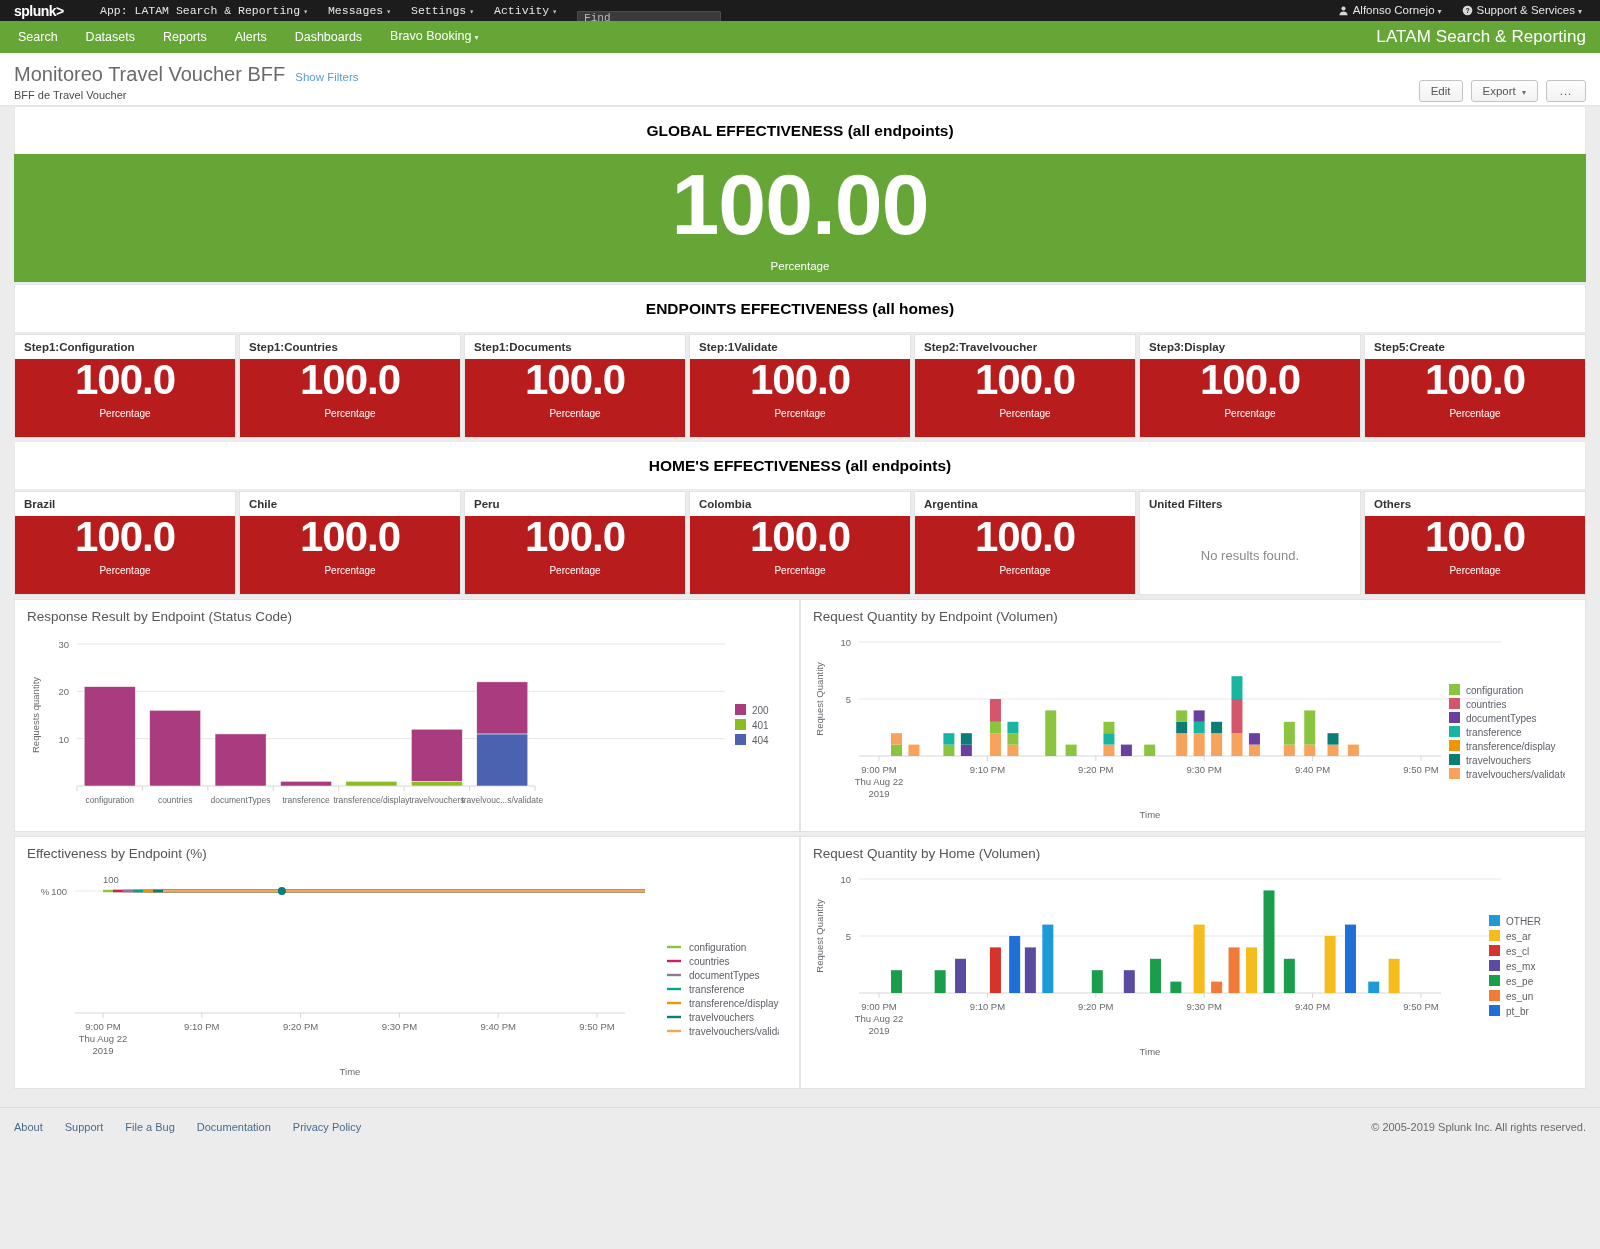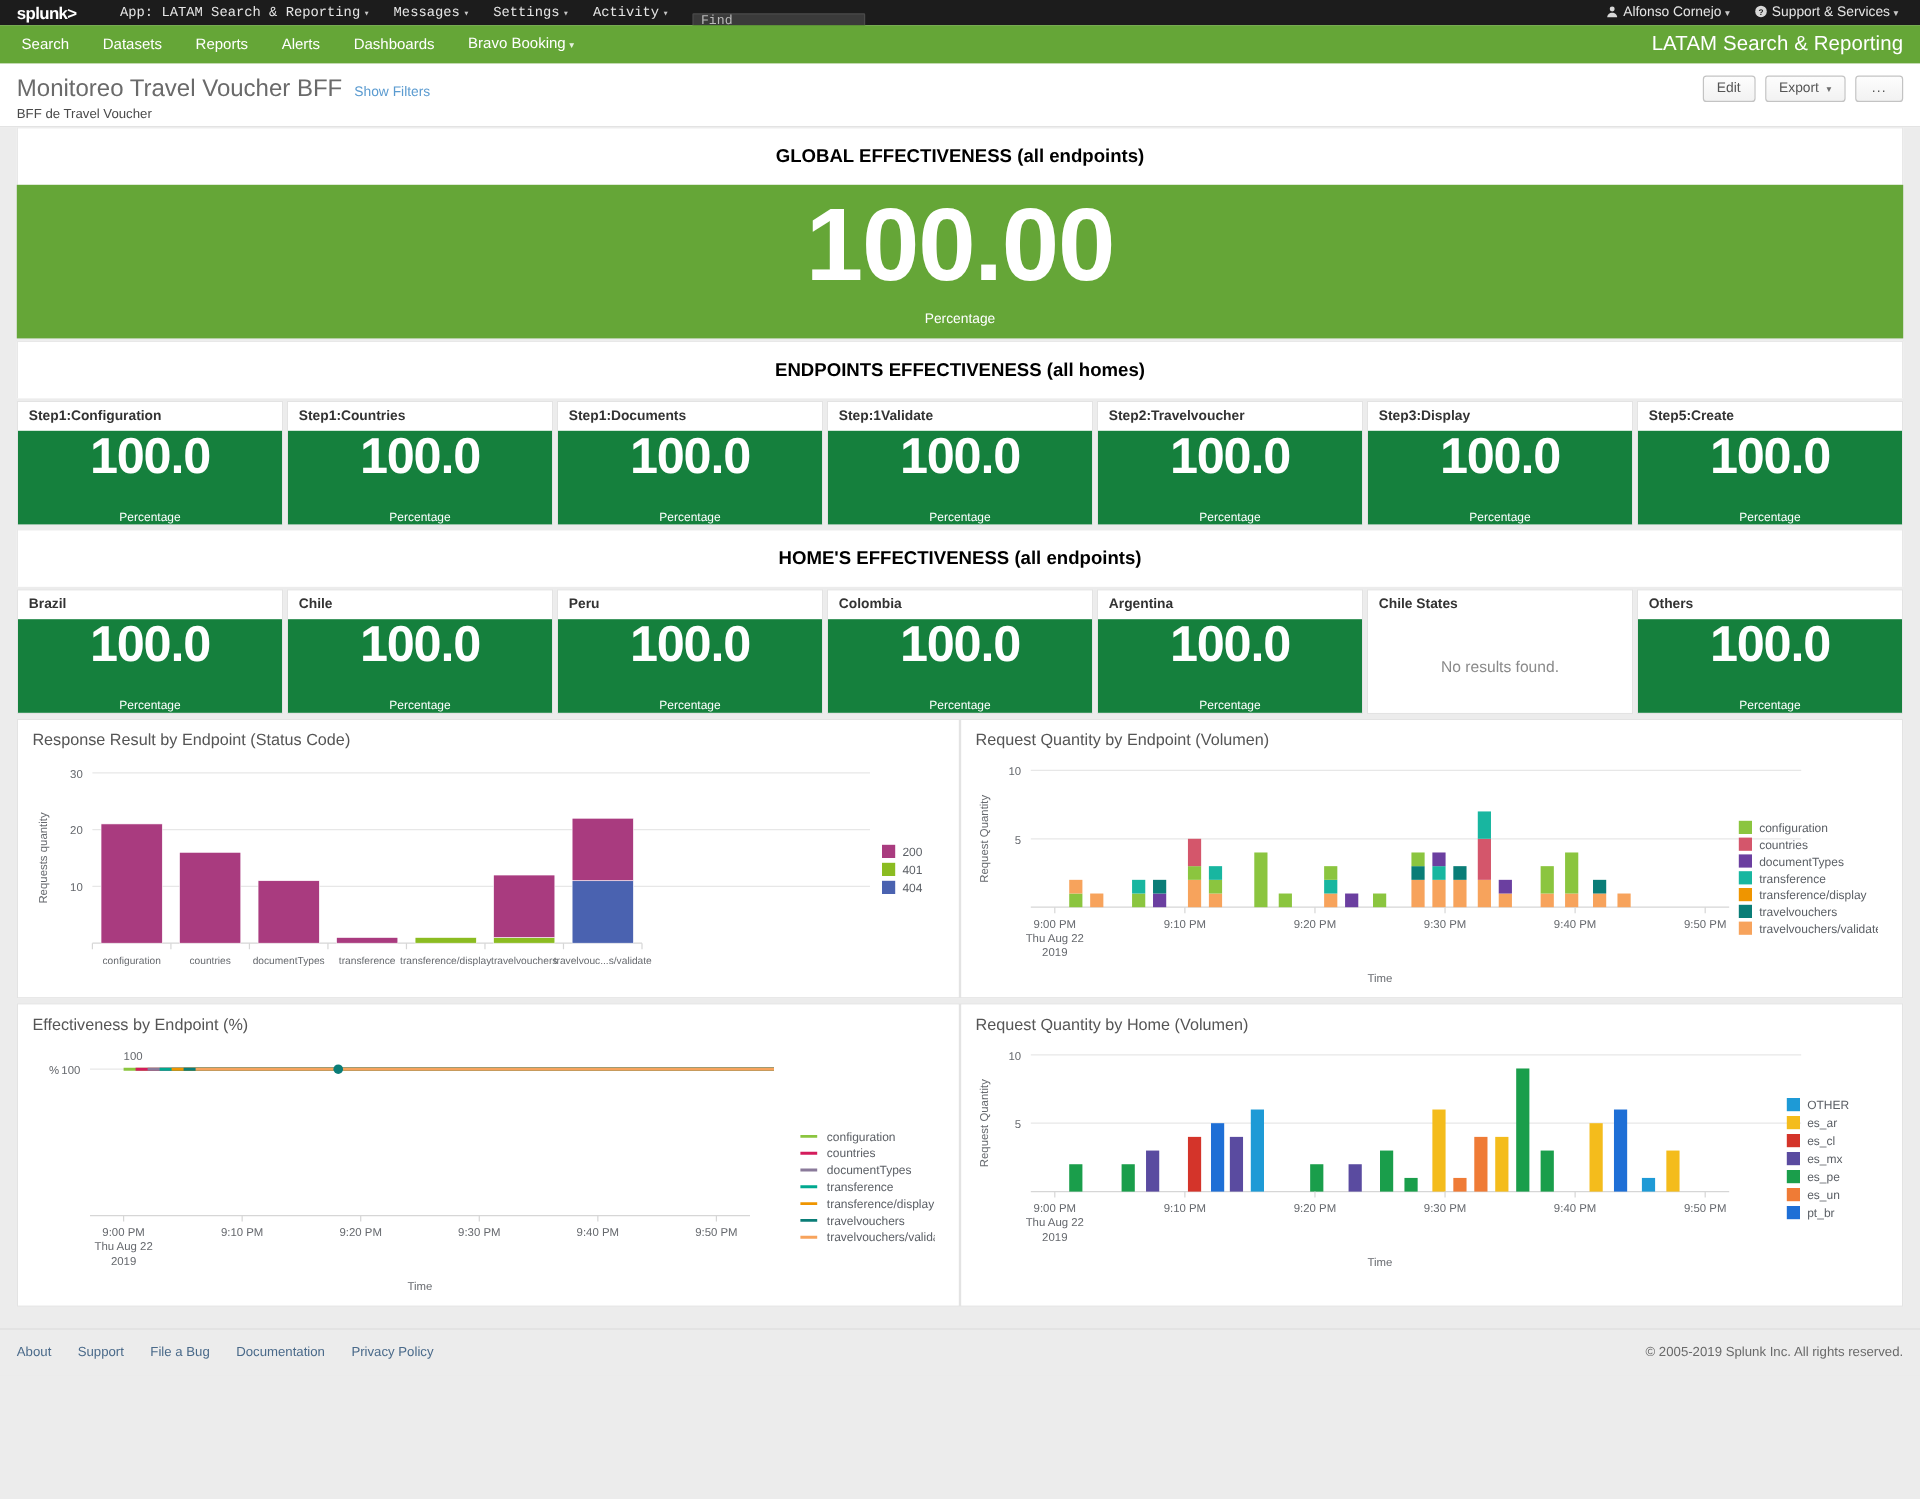--- a/index.html
+++ b/index.html
@@ -68,21 +68,21 @@
   .dash-title-row { display: flex; align-items: baseline; }
   .dash-title {
     font-size: 20px; color: #6a6a6a; font-weight: 300;
   }
   .show-filters {
     margin-left: 10px; color: #5b9bd0; font-size: 11.5px;
     cursor: pointer;
   }
   .dash-sub { font-size: 11px; color: #4a4a4a; margin-top: 3px; }
   .header-btns {
-    position: absolute; right: 14px; top: 10px; display: flex; gap: 8px;
+    position: absolute; right: 14px; top: 27px; display: flex; gap: 8px;
   }
   .btn {
     background: linear-gradient(#fdfdfd,#f2f2f2);
     border: 1px solid #c3c3c3; border-radius: 3px;
     font-size: 11.5px; color: #555; padding: 4px 11px;
     cursor: pointer; min-width: 40px; text-align: center;
   }
   .btn-dots { padding: 4px 12px; letter-spacing: 1px; }
 
   
@@ -114,23 +114,23 @@
   .sv-card {
     flex: 1 1 0; background: #fff; border: 1px solid #e3e3e3;
     min-width: 0;
   }
   .sv-card-title {
     font-size: 11.5px; color: #333; font-weight: bold;
     padding: 6px 8px 6px 9px; white-space: nowrap;
     overflow: hidden; text-overflow: ellipsis;
   }
   .sv-card-body {
-    background: #15803d; height: 78px;
+    background: #b91c1c; height: 78px;
     display: flex; flex-direction: column;
-    align-items: center; justify-content: space-between;
+    align-items: center; justify-content: flex-start;
   }
   .sv-card-body.empty {
     background: #fff; justify-content: center;
   }
   .sv-card-num {
     color: #fff; font-size: 42px; font-weight: bold; line-height: 1;
     letter-spacing: -1px;
   }
   .sv-card-label { color: #fff; font-size: 10px; margin-top: 7px; }
   .sv-noresults { color: #8a8a8a; font-size: 13px; }
@@ -322,21 +322,21 @@
       </div>
     </div>
     <div class="sv-card">
       <div class="sv-card-title">Argentina</div>
       <div class="sv-card-body">
         <div class="sv-card-num">100.0</div>
         <div class="sv-card-label">Percentage</div>
       </div>
     </div>
     <div class="sv-card">
-      <div class="sv-card-title">Chile States</div>
+      <div class="sv-card-title">United Filters</div>
       <div class="sv-card-body empty">
         <div class="sv-noresults">No results found.</div>
       </div>
     </div>
     <div class="sv-card">
       <div class="sv-card-title">Others</div>
       <div class="sv-card-body">
         <div class="sv-card-num">100.0</div>
         <div class="sv-card-label">Percentage</div>
       </div>

